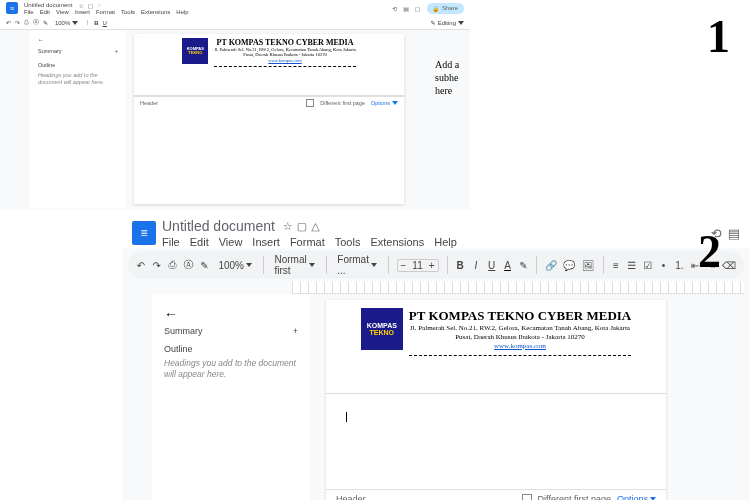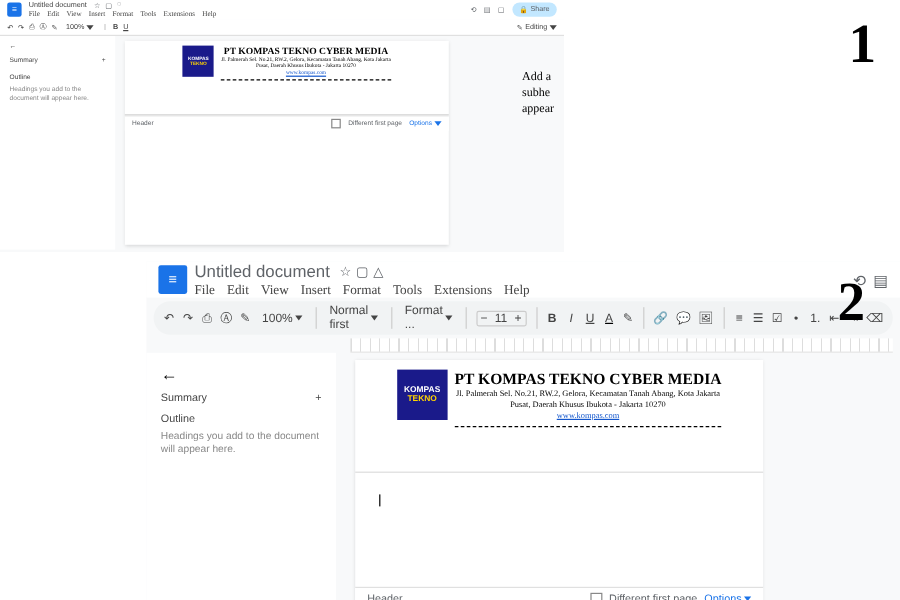--- a/index.html
+++ b/index.html
@@ -15,47 +15,47 @@
   .titlebar { display: flex; align-items: center; padding: 3px 6px; background: #fff; gap: 6px; }
   .panel1 .titlebar { height: 16px; }
   .panel2 .titlebar { height: 30px; padding: 4px 10px; }
   .docs-icon { background: #1a73e8; color: #fff; display: flex; align-items: center; justify-content: center; border-radius: 2px; }
   .panel1 .docs-icon { width: 12px; height: 12px; font-size: 7px; }
   .panel2 .docs-icon { width: 24px; height: 24px; font-size: 12px; }
   .title-col { display: flex; flex-direction: column; }
   .doc-title { color: #444; }
   .panel2 .doc-title { font-size: 14px; color: #5f6368; }
   .title-icons { display: flex; gap: 4px; margin-left: 6px; color: #5f6368; }
-  .menus { display: flex; gap: 6px; color: #444; font-family: Liberation Serif, serif; }
+  .menus { display: flex; gap: 6px; color: #444; }
   .panel1 .menus { font-size: 6px; }
   .panel2 .menus { font-size: 11px; gap: 10px; margin-top: 2px; }
   .title-right { margin-left: auto; display: flex; gap: 6px; align-items: center; color: #5f6368; }
   .share-btn { background: #c2e7ff; border-radius: 12px; padding: 2px 6px; display: flex; align-items: center; gap: 2px; }
   
   .toolbar { display: flex; align-items: center; background: #fff; border-bottom: 1px solid #e0e0e0; padding: 2px 6px; gap: 4px; color: #444; }
   .panel1 .toolbar { height: 14px; }
   .panel2 .toolbar { height: 28px; padding: 3px 8px; gap: 6px; border-radius: 18px; margin: 3px 6px; background: #f1f3f4; border: none; }
   .tb-btn { display: inline-flex; align-items: center; justify-content: center; }
   .panel2 .tb-btn { width: 18px; height: 18px; }
   .tb-sep { width: 1px; background: #ccc; align-self: stretch; margin: 2px 2px; }
   .tb-dd { display: flex; align-items: center; gap: 2px; padding: 0 3px; }
   .panel2 .tb-dd { font-size: 10px; }
   .tb-spin { display: flex; align-items: center; border: 1px solid #ccc; border-radius: 2px; }
   .tb-spin span { padding: 0 3px; }
   
-  .workspace { display: flex; position: relative; background: #f8f9fa; }
+  .workspace { display: flex; position: relative; background: #f8f9fa; padding-left: 30px; }
   .panel1 .workspace { height: 178px; }
   .panel2 .workspace { height: 222px; }
   .outline { background: #fff; padding: 6px 8px; }
   .panel1 .outline { width: 96px; font-size: 5.5px; }
   .panel2 .outline { width: 158px; font-size: 9px; padding: 10px 12px; }
   .back-arrow { margin-bottom: 6px; }
   .summary-row { display: flex; justify-content: space-between; align-items: center; margin-bottom: 8px; color: #444; }
   .outline-label { color: #444; margin-bottom: 4px; }
-  .outline-hint { color: #888; line-height: 1.3; }
+  .outline-hint { color: #888; font-style: italic; line-height: 1.3; }
   .panel2 .outline-hint { font-size: 8.5px; }
   .page { background: #fff; box-shadow: 0 1px 3px rgba(0,0,0,0.15); position: relative; }
   .panel1 .page { margin: 4px 0 0 8px; width: 270px; height: 170px; }
   .panel2 .page { margin: 6px 0 0 16px; width: 340px; height: 208px; }
   .header-area { border-bottom: 1px solid #ddd; position: relative; }
   .panel1 .header-area { height: 62px; padding: 4px 10px; }
   .panel2 .header-area { height: 94px; padding: 8px 14px; }
   .letterhead { display: flex; gap: 6px; align-items: flex-start; justify-content: center; }
   .logo-sq { background: #1a1a8a; color: #fff; display: flex; flex-direction: column; align-items: center; justify-content: center; font-weight: bold; line-height: 1; }
   .panel1 .logo-sq { width: 26px; height: 26px; font-size: 4px; }
@@ -183,21 +183,21 @@
               <span class="caret"></span>
           </span>
         </div>
       </div>
     </div>
   </div>
 </div>
 
 <div class="caption1" style="white-space:pre-line;">Add a
 subhe
-appear</div>
+here</div>
 <div class="step-num step1">1</div>
 
 <div class="panel panel2">
   <div class="titlebar">
     <div class="docs-icon">≡</div>
     <div class="title-col">
       <div style="display:flex;align-items:center;">
         <span class="doc-title">Untitled document</span>
         <span class="title-icons" style="font-size:11px;margin-left:8px;">
           <span>☆</span>

